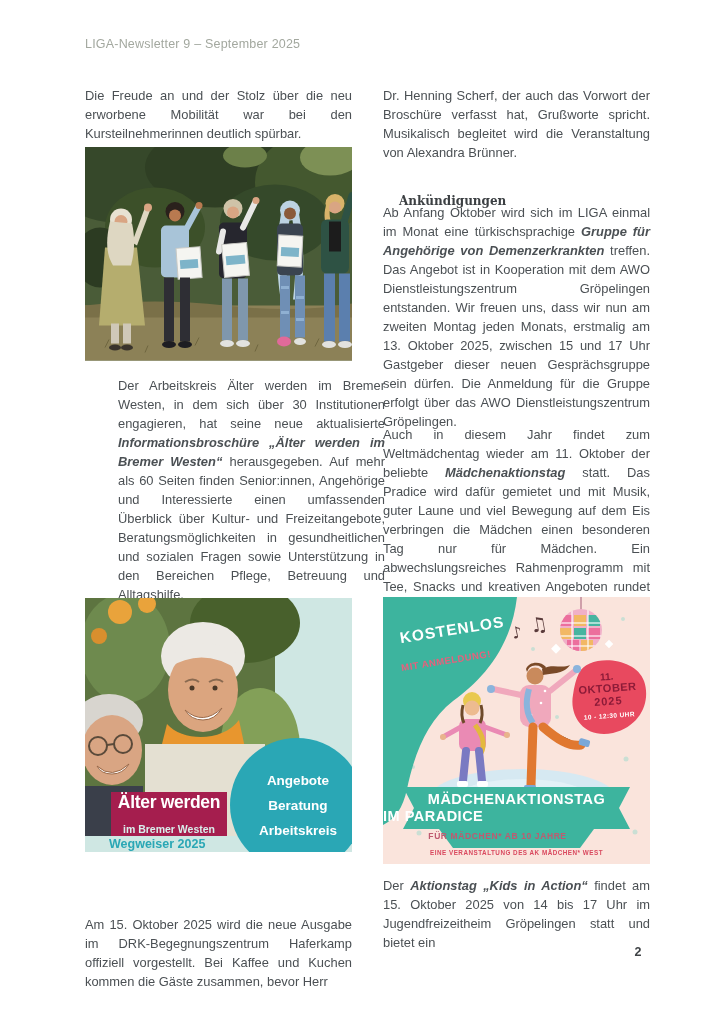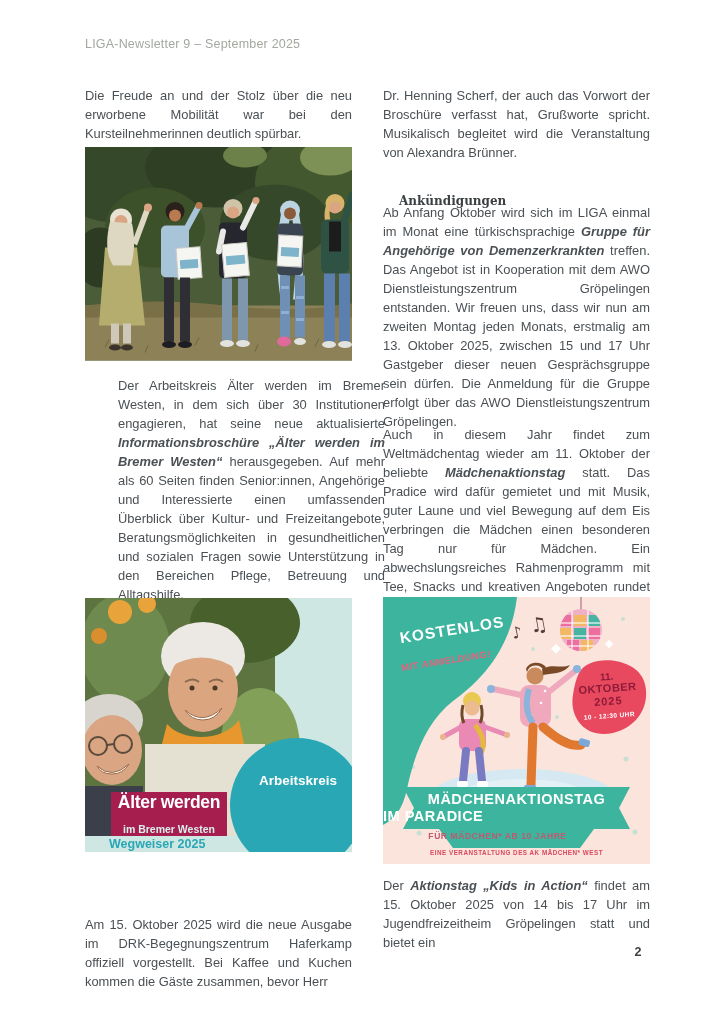--- a/index.html
+++ b/index.html
@@ -190,20 +190,22 @@
         <ellipse cx="27" cy="152" rx="30" ry="35" fill="#d9a583"></ellipse>
         <circle cx="13" cy="148" r="9" fill="none" stroke="#5a4a3a" stroke-width="2"></circle>
         <circle cx="38" cy="146" r="9" fill="none" stroke="#5a4a3a" stroke-width="2"></circle>
         <path d="M22,147 L29,146" stroke="#5a4a3a" stroke-width="2"></path>
         <path d="M12,168 Q27,182 44,166 Q38,176 27,176 Q16,176 12,168 Z" fill="#fff" stroke="#9a6a4a"></path>
         <rect x="0" y="188" width="58" height="50" fill="#3a3f4a"></rect>
       </g>
       <circle cx="212" cy="207" r="67" fill="#2aa7b5"></circle>
     </svg>
     <div class="p1-circle">
+      <div>Angebote</div>
+      <div>Beratung</div>
       <div>Arbeitskreis</div>
     </div>
     <div class="p1-box">
       <div class="t1">Älter werden</div>
       <div class="t2">im Bremer Westen</div>
     </div>
     <div class="p1-weg">Wegweiser 2025</div>
   </div>
 
   <p class="para p-l3">Am 15. Oktober 2025 wird die neue Ausgabe im DRK-Begegnungszentrum Haferkamp offiziell vorgestellt. Bei Kaffee und Kuchen kommen die Gäste zusammen, bevor Herr</p>

